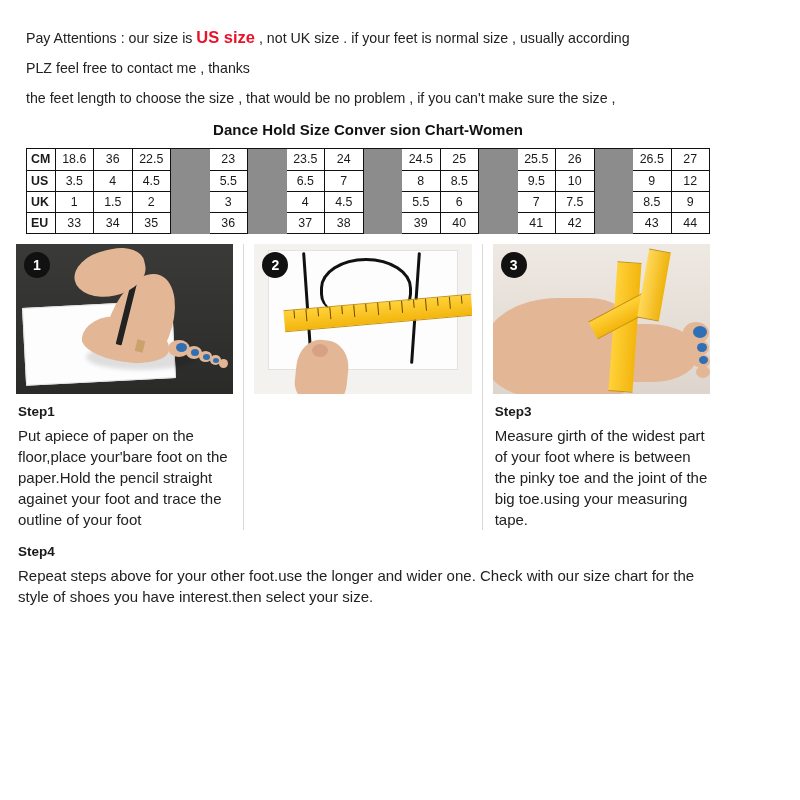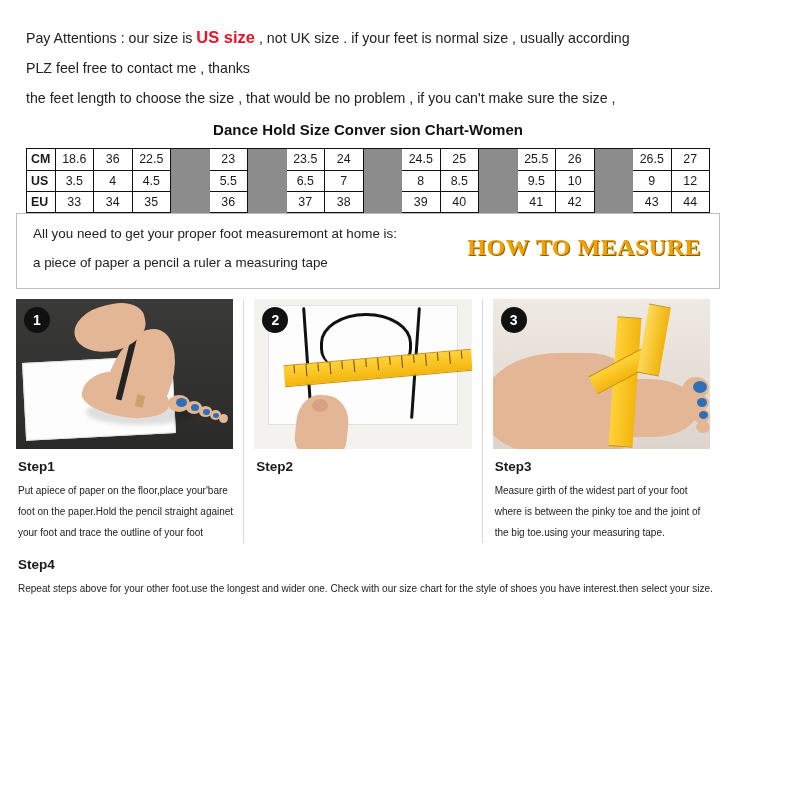--- a/index.html
+++ b/index.html
@@ -117,21 +117,21 @@
     height: 150px;
     overflow: hidden;
     background: #efeae4;
   }
   .step-label {
     font-weight: bold;
     font-size: 13.5px;
     margin: 10px 0 6px 2px;
   }
   .step-text {
-    font-size: 10px;
+    font-size: 15px;
     line-height: 21px;
     color: #222;
     margin: 0 0 0 2px;
   }
 
   
   .step4 {
     margin: 14px 16px 16px 16px;
   }
   .step4 .step-label { margin-left: 2px; }
@@ -250,20 +250,40 @@
         <td>8</td>
         <td>8.5</td>
         <td class="gap"></td>
         <td>9.5</td>
         <td>10</td>
         <td class="gap"></td>
         <td>9</td>
         <td>12</td>
       </tr>
       <tr>
+        <td class="rowhead">UK</td>
+        <td>1</td>
+        <td>1.5</td>
+        <td>2</td>
+        <td class="gap"></td>
+        <td>3</td>
+        <td class="gap"></td>
+        <td>4</td>
+        <td>4.5</td>
+        <td class="gap"></td>
+        <td>5.5</td>
+        <td>6</td>
+        <td class="gap"></td>
+        <td>7</td>
+        <td>7.5</td>
+        <td class="gap"></td>
+        <td>8.5</td>
+        <td>9</td>
+      </tr>
+      <tr>
         <td class="rowhead">EU</td>
         <td>33</td>
         <td>34</td>
         <td>35</td>
         <td class="gap"></td>
         <td>36</td>
         <td class="gap"></td>
         <td>37</td>
         <td>38</td>
         <td class="gap"></td>
@@ -274,25 +294,20 @@
         <td>42</td>
         <td class="gap"></td>
         <td>43</td>
         <td>44</td>
       </tr>
     </tbody>
       </table>
   </div>
 
 
-  <div class="measure-box">
-    <p>All you need to get your proper foot measuremont at home is:</p>
-    <p>a piece of paper a pencil a ruler a measuring tape</p>
-    <div class="howto">HOW TO MEASURE</div>
-  </div>
 
   <div class="steps">
 
     <div class="step">
       <div class="photo">
         <div class="badge">1</div>
 
         <div style="position:absolute;left:0;top:0;width:100%;height:100%;background:linear-gradient(#3a3a38,#2a2a28);"></div>
 
         <div class="paper" style="left:8px;top:60px;width:150px;height:78px;transform:rotate(-3deg);"></div>
@@ -344,21 +359,20 @@
           <div class="tick" style="left:130px;height:8px;"></div>
           <div class="tick" style="left:142px;height:12px;"></div>
           <div class="tick" style="left:154px;height:8px;"></div>
           <div class="tick" style="left:166px;height:12px;"></div>
           <div class="tick" style="left:178px;height:8px;"></div>
         </div>
 
         <div class="foot" style="left:42px;top:96px;width:52px;height:62px;border-radius:45% 45% 30% 30%;transform:rotate(6deg);"></div>
         <div class="nail" style="left:58px;top:100px;width:16px;height:13px;background:#d8a183;"></div>
       </div>
-      <div class="step-label">Step2</div>
     </div>
 
     <div class="step">
       <div class="photo">
         <div class="badge">3</div>
         <div style="position:absolute;left:0;top:0;width:100%;height:100%;background:linear-gradient(#efe9e3,#ddd5cd);"></div>
 
         <div class="foot" style="left:-10px;top:54px;width:150px;height:100px;border-radius:50% 30% 20% 40%;"></div>
         <div class="foot" style="left:96px;top:80px;width:110px;height:58px;border-radius:20% 55% 50% 30% / 40% 60% 60% 40%;"></div>
 
@@ -376,16 +390,16 @@
         <div class="tape" style="left:150px;top:6px;width:22px;height:70px;transform:rotate(10deg);background:linear-gradient(90deg,#ffd95c,#efb30c);"></div>
       </div>
       <div class="step-label">Step3</div>
       <div class="step-text">Measure girth of the widest part of your foot where is between the pinky toe and the joint of the big toe.using your measuring tape.</div>
     </div>
 
   </div>
 
   <div class="step4">
     <div class="step-label">Step4</div>
-    <div class="step-text">Repeat steps above for your other foot.use the longest and wider one. Check with our size chart for the style of shoes you have interest.then select your size.</div>
+    <div class="step-text">Repeat steps above for your other foot.use the longer and wider one. Check with our size chart for the style of shoes you have interest.then select your size.</div>
   </div>
 
 </div>
 
 </body></html>

